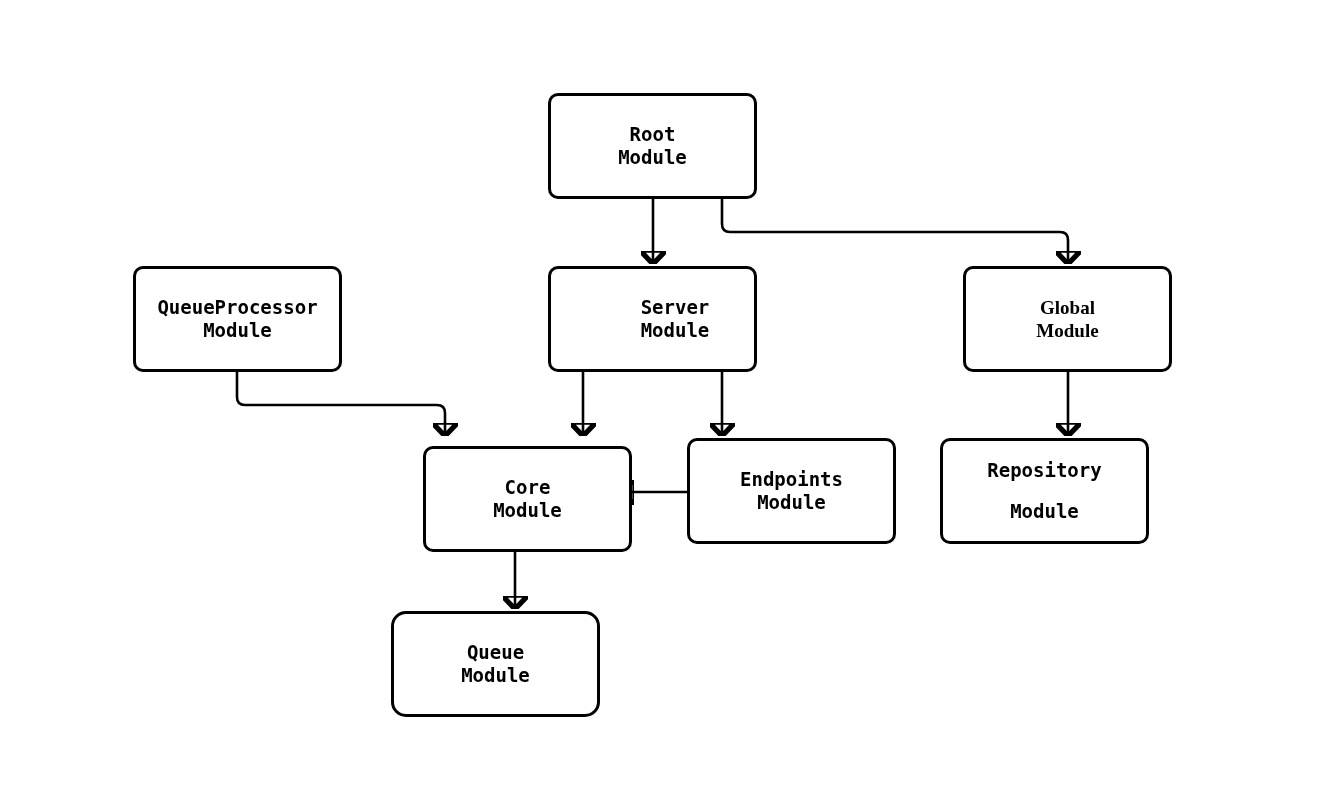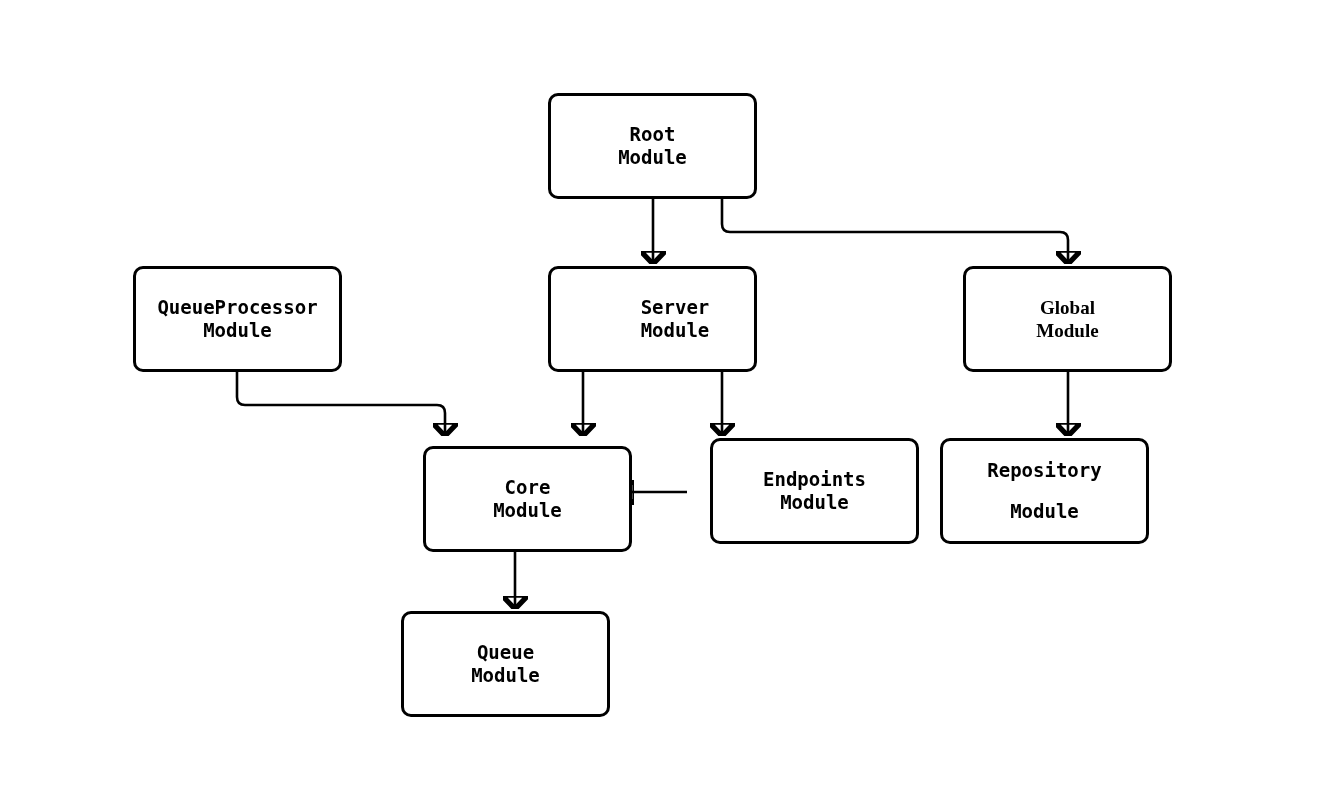--- a/index.html
+++ b/index.html
@@ -44,23 +44,23 @@
     line-height: 23px;
     color: #000000;
     text-align: center;
   }
   .node span { display: block; }
   .n-root          { left: 548px; top: 93px;  }
   .n-queueproc     { left: 133px; top: 266px; text-align: right; }
   .n-server        { left: 548px; top: 266px; padding-left: 45px; }
   .n-global        { left: 963px; top: 266px; font-family: Liberation Serif, serif; }
   .n-core          { left: 411px; top: 446px; margin-left: 12px; }
-  .n-endpoints     { left: 687px; top: 438px; margin-left: 23px; }
+  .n-endpoints     { left: 687px; top: 438px; }
   .n-repository    { left: 940px; top: 438px; gap: 18px; }
-  .n-queue         { left: 401px; top: 611px; }
+  .n-queue         { left: 391px; top: 611px; border-radius: 15px; }
 </style>
 </head>
 <body>
 
 <div class="canvas">
 
   <svg class="edges-layer" width="1337" height="809" viewBox="0 0 1337 809" xmlns="http://www.w3.org/2000/svg">
     <defs>
       <marker id="arrow" viewBox="0 0 10 10" refX="10" refY="5" markerWidth="13" markerHeight="25" preserveAspectRatio="none" markerUnits="userSpaceOnUse" orient="auto">
         <path d="M0,0 L10,5 L0,10 Z" fill="#000000" stroke="none"></path>

